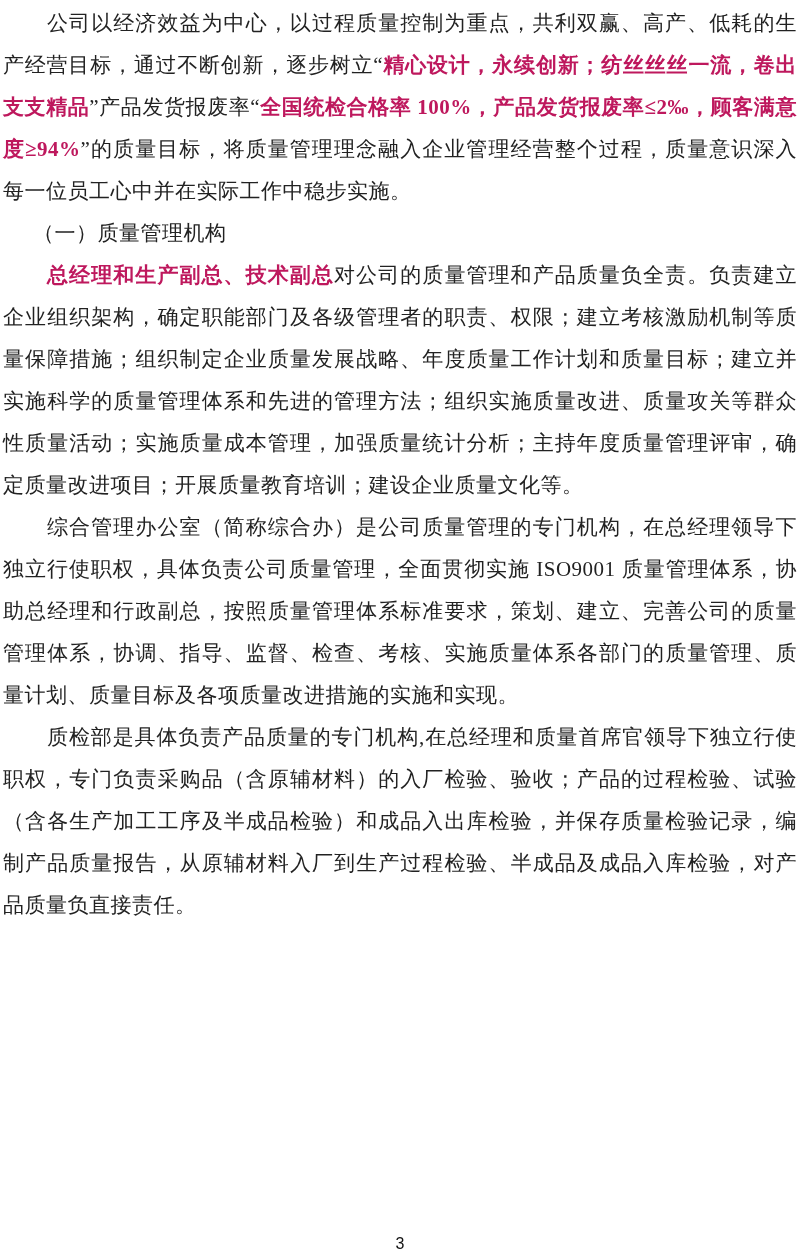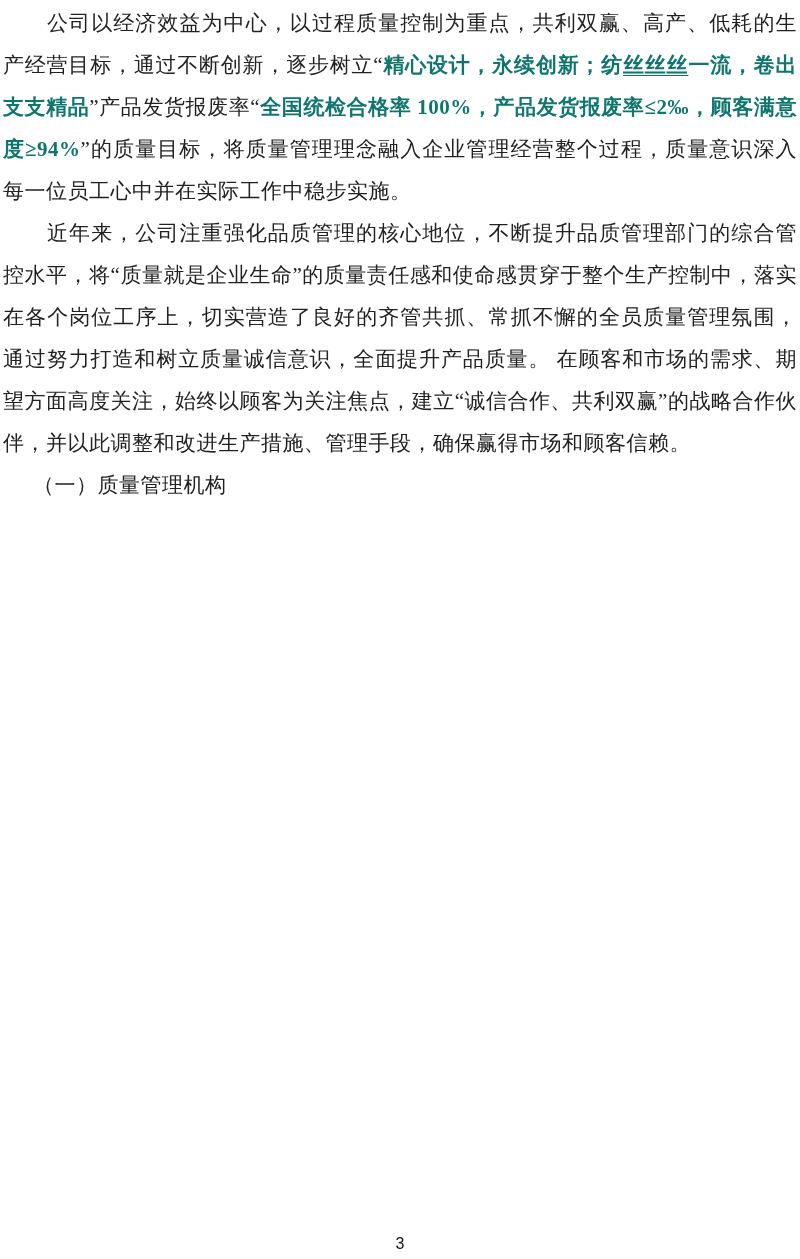--- a/index.html
+++ b/index.html
@@ -32,24 +32,23 @@
   .doc p.heading,
   .doc p.subheading {
     text-indent: 30px;
     text-align: left;
   }
   .doc p.heading {
     color: #000000;
   }
   .b {
     font-weight: bold;
-    color: #0f766e;
+    color: #be185d;
   }
   .u {
-    text-decoration: underline;
     text-underline-offset: 3px;
     text-decoration-thickness: 1px;
   }
   .footer {
     position: absolute;
     left: 0;
     bottom: 6px;
     width: 100%;
     text-align: center;
     font-size: 16px;
@@ -57,17 +56,19 @@
     color: #111111;
     font-family: "Liberation Sans", "DejaVu Sans", sans-serif;
   }
 </style>
 </head>
 <body>
 
 <div class="page">
   <div class="doc" id="doc">
       <p class="paragraph"><span>公司以经济效益为中心，以过程质量控制为重点，共利双赢、高产、低耗的生产经营目标，通过不断创新，逐步树立“</span><span class="b">精心设计，永续创新；纺</span><span class="b u">丝丝丝</span><span class="b">一流，卷出支支精品</span><span>”产品发货报废率“</span><span class="b">全国统检合格率 100%，产品发货报废率≤2‰，顾客满意度≥94%</span><span>”的质量目标，将质量管理理念融入企业管理经营整个过程，质量意识深入每一位员工心中并在实际工作中稳步实施。</span></p>
-      <p class="paragraph"><span>近年来，公司注重强化品质管理的核心地位，不断提升品质管理部门的综合管控水平，将“质量就是企业生命”的质量责任感和使命感贯穿于整个生产控制中，落实在各个岗位工序上，切实营造了良好的齐管共抓、常抓不懈的全员质量管理氛围，通过努力打造和树立质量诚信意识，全面提升产品质量。 在顾客和市场的需求、期望方面高度关注，始终以顾客为关注焦点，建立“诚信合作、共利双赢”的战略合作伙伴，并以此调整和改进生产措施、管理手段，确保赢得市场和顾客信赖。</span></p>
       <p class="subheading"><span>（一）质量管理机构</span></p>
+      <p class="paragraph"><span class="b">总经理和生产副总、技术副总</span><span>对公司的质量管理和产品质量负全责。负责建立企业组织架构，确定职能部门及各级管理者的职责、权限；建立考核激励机制等质量保障措施；组织制定企业质量发展战略、年度质量工作计划和质量目标；建立并实施科学的质量管理体系和先进的管理方法；组织实施质量改进、质量攻关等群众性质量活动；实施质量成本管理，加强质量统计分析；主持年度质量管理评审，确定质量改进项目；开展质量教育培训；建设企业质量文化等。</span></p>
+      <p class="paragraph"><span>综合管理办公室（简称综合办）是公司质量管理的专门机构，在总经理领导下独立行使职权，具体负责公司质量管理，全面贯彻实施 ISO9001 质量管理体系，协助总经理和行政副总，按照质量管理体系标准要求，策划、建立、完善公司的质量管理体系，协调、指导、监督、检查、考核、实施质量体系各部门的质量管理、质量计划、质量目标及各项质量改进措施的实施和实现。</span></p>
+      <p class="paragraph"><span>质检部是具体负责产品质量的专门机构,在总经理和质量首席官领导下独立行使职权，专门负责采购品（含原辅材料）的入厂检验、验收；产品的过程检验、试验（含各生产加工工序及半成品检验）和成品入出库检验，并保存质量检验记录，编制产品质量报告，从原辅材料入厂到生产过程检验、半成品及成品入库检验，对产品质量负直接责任。</span></p>
     </div>
   <div class="footer">3</div>
 </div>
 
 </body></html>

